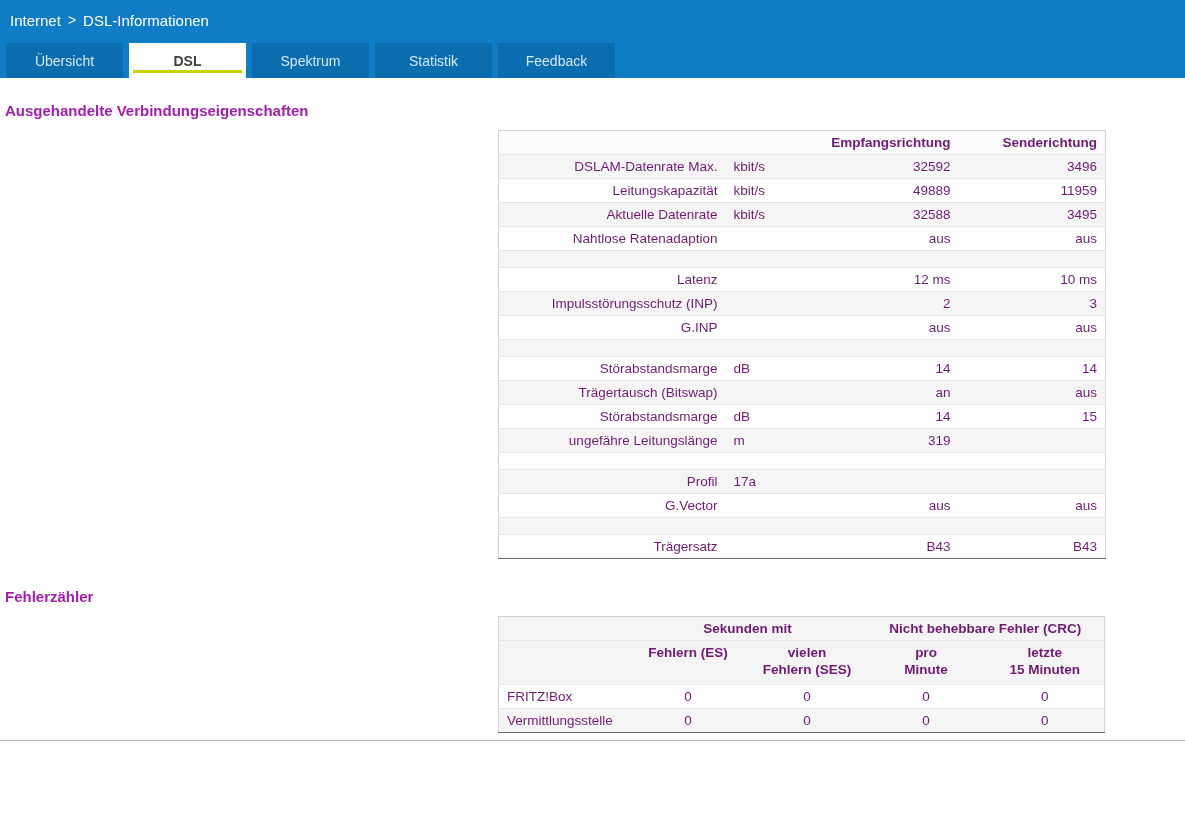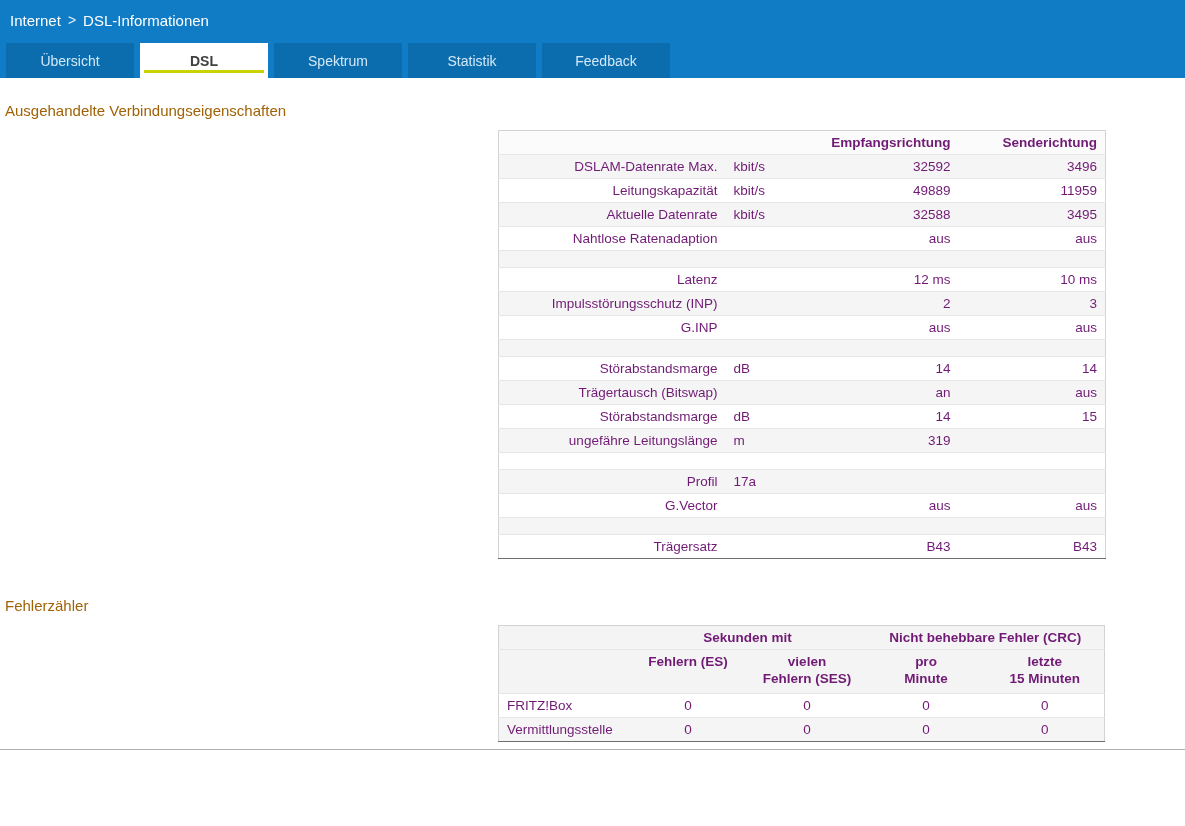--- a/index.html
+++ b/index.html
@@ -31,21 +31,21 @@
 
   .tabs {
     height: 38px;
     display: flex;
     align-items: flex-end;
     gap: 6px;
     padding-left: 6px;
   }
   .tab {
     height: 35px;
-    width: 128px;
+    width: 117px;
     border: none;
     background: #0b6dae;
     color: #d2e8f7;
     font-family: inherit;
     font-size: 14px;
     cursor: pointer;
     position: relative;
     padding: 0;
   }
   .tab.active {
@@ -63,26 +63,26 @@
     background: #c8d300;
   }
 
   
   .content {
     padding: 24px 0 0 5px;
   }
   .section-title {
     margin: 0;
     font-size: 15px;
-    font-weight: normal;
-    color: #a16207;
+    font-weight: bold;
+    color: #a21caf;
     line-height: 17px;
   }
   .section-title.first { margin-bottom: 11px; }
-  .section-title.second { margin-top: 38px; margin-bottom: 11px; }
+  .section-title.second { margin-top: 29px; margin-bottom: 11px; }
 
   .table-wrap {
     margin-left: 493px;
     width: 607px;
   }
 
   table {
     width: 100%;
     border-collapse: collapse;
     table-layout: fixed;

